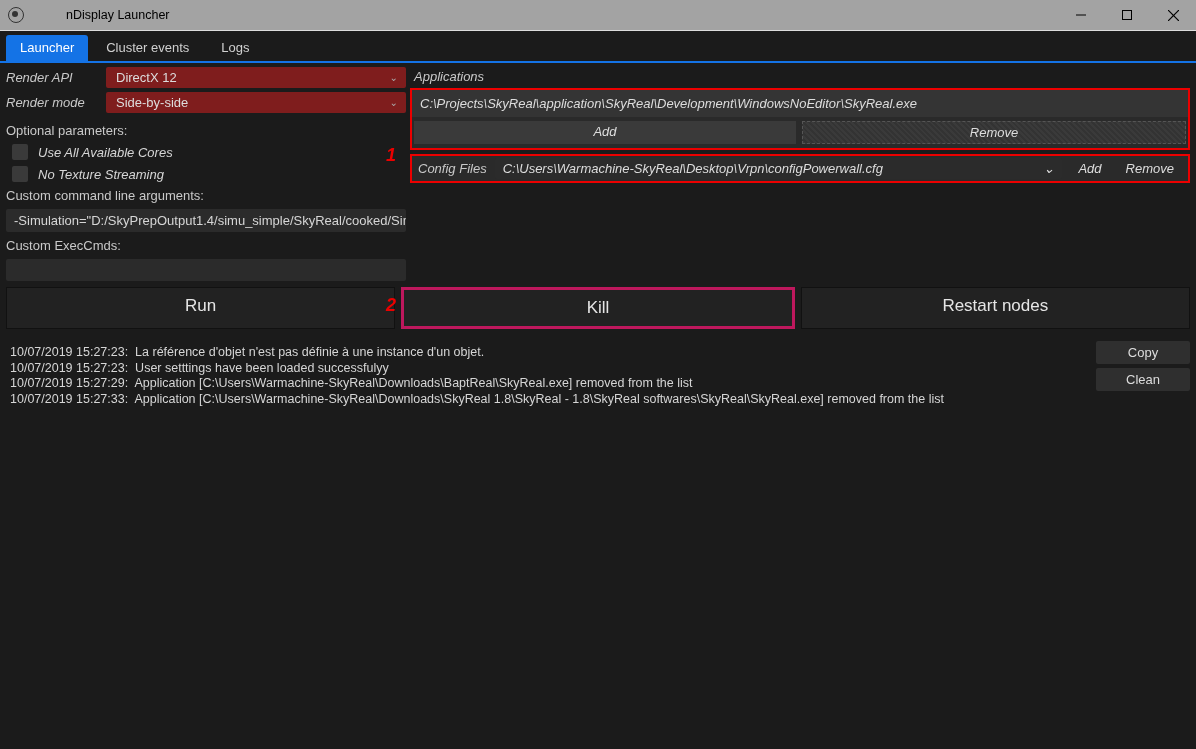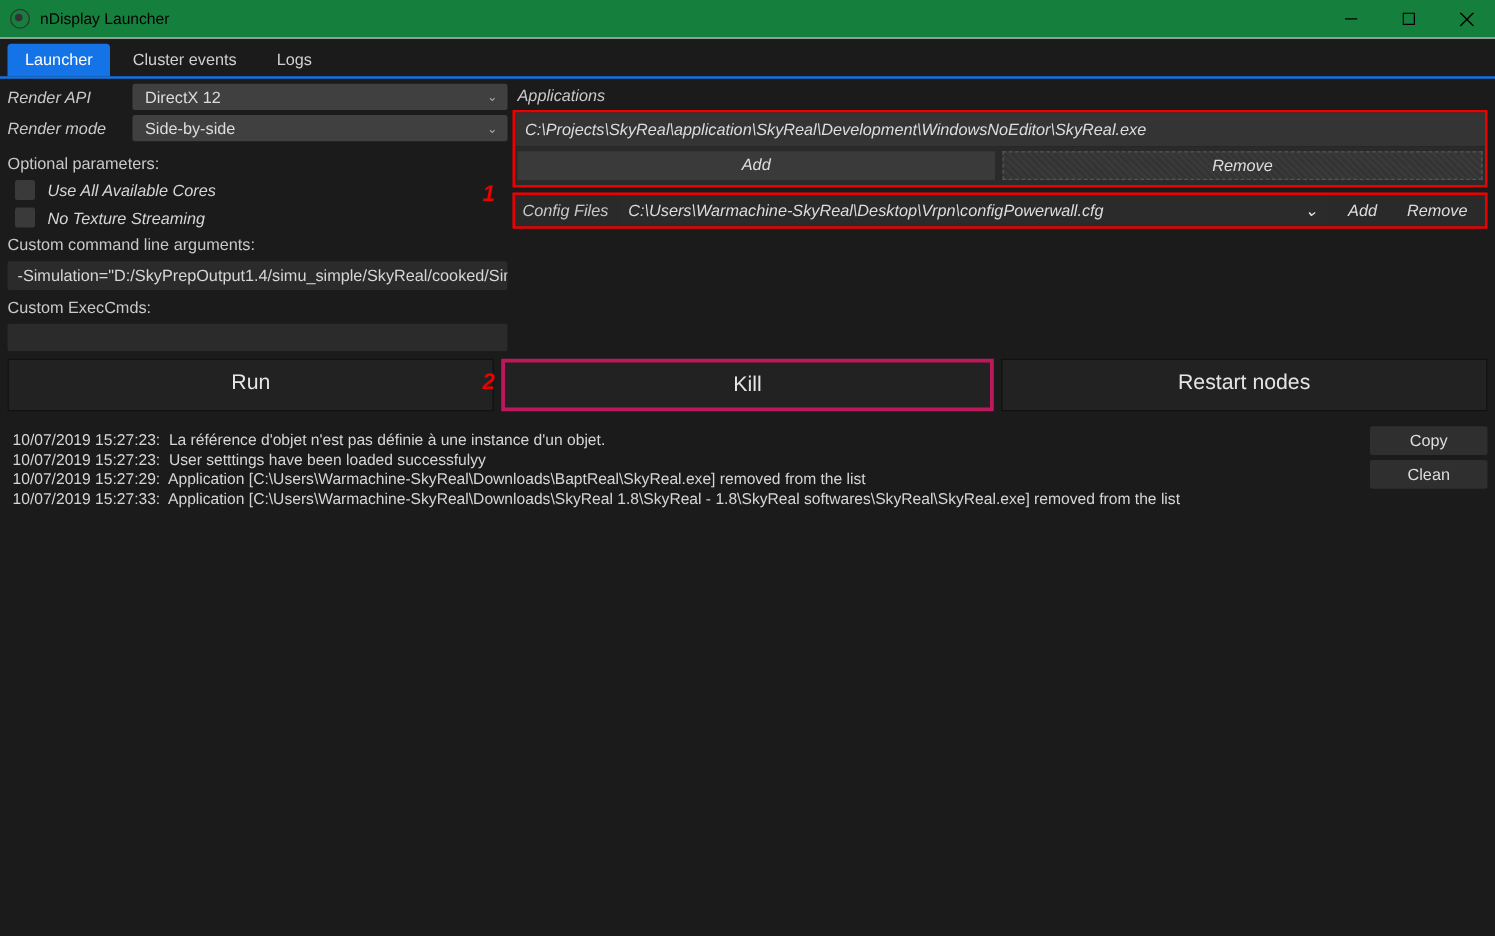--- a/index.html
+++ b/index.html
@@ -1,19 +1,19 @@
 <!DOCTYPE html>
 <html><head>
 <meta charset="utf-8">
 <style>
   * { box-sizing: border-box; margin: 0; padding: 0; font-family: "Segoe UI", Tahoma, sans-serif; font-size: 13px; }
   body { background: #fff; width: 1196px; height: 749px; overflow: hidden; }
 
   
-  .titlebar { height: 31px; display: flex; align-items: center; padding-left: 8px; background: #15803d; border-bottom: 1px solid #ddd; }
+  .titlebar { height: 31px; display: flex; align-items: center; padding-left: 8px; background: #a3a3a3; border-bottom: 1px solid #ddd; gap: 34px; }
   .titlebar .icon { width: 16px; height: 16px; border: 1.5px solid #333; border-radius: 50%; position: relative; margin-right: 8px; }
   .titlebar .icon::after { content:""; position:absolute; left:3px; top:3px; width:6px; height:6px; background:#333; border-radius:50%; }
   .titlebar .title { color: #000; font-size: 12.5px; }
   .winbtns { margin-left: auto; display: flex; }
   .winbtn { width: 46px; height: 30px; display:flex; align-items:center; justify-content:center; color:#000; }
   .winbtn svg { display:block; }
 
   
   .app { background: #1b1b1b; height: 718px; display:flex; flex-direction:column; }
 
@@ -24,21 +24,21 @@
 
   
   .main { display:flex; padding: 4px 6px 0 6px; gap: 4px; }
   .left { width: 400px; }
   .right { flex: 1; display:flex; flex-direction:column;font-style:italic; }
 
   .row { display:flex; align-items:center; margin-bottom: 4px; }
   .lbl { color: #c9c9c9; font-size: 13px; font-style: italic; }
   .fixed-lbl { width: 100px; }
 
-  .select { flex:1; display:flex; align-items:center; justify-content:space-between; background:#404040; color:#ddd; padding: 3px 8px 3px 10px; border-radius:2px; }
+  .select { flex:1; display:flex; align-items:center; justify-content:space-between; background:#7f1d1d; color:#ddd; padding: 3px 8px 3px 10px; border-radius:2px; }
   .select .chev { font-size:10px; color:#aaa; }
 
   .section-lbl { color:#c9c9c9; margin: 10px 0 6px 0; }
 
   .chk-row { display:flex; align-items:center; margin-bottom:6px; padding-left:6px; }
   .chkbox { width:16px; height:16px; background:#3a3a3a; margin-right:10px; border-radius:2px; }
   .chk-row .lbl { color:#d6d6d6; }
 
   .textfield { width:100%; background:#2b2b2b; color:#d6d6d6; padding:4px 8px; border:none; border-radius:2px; white-space:nowrap; overflow:hidden; }
 

